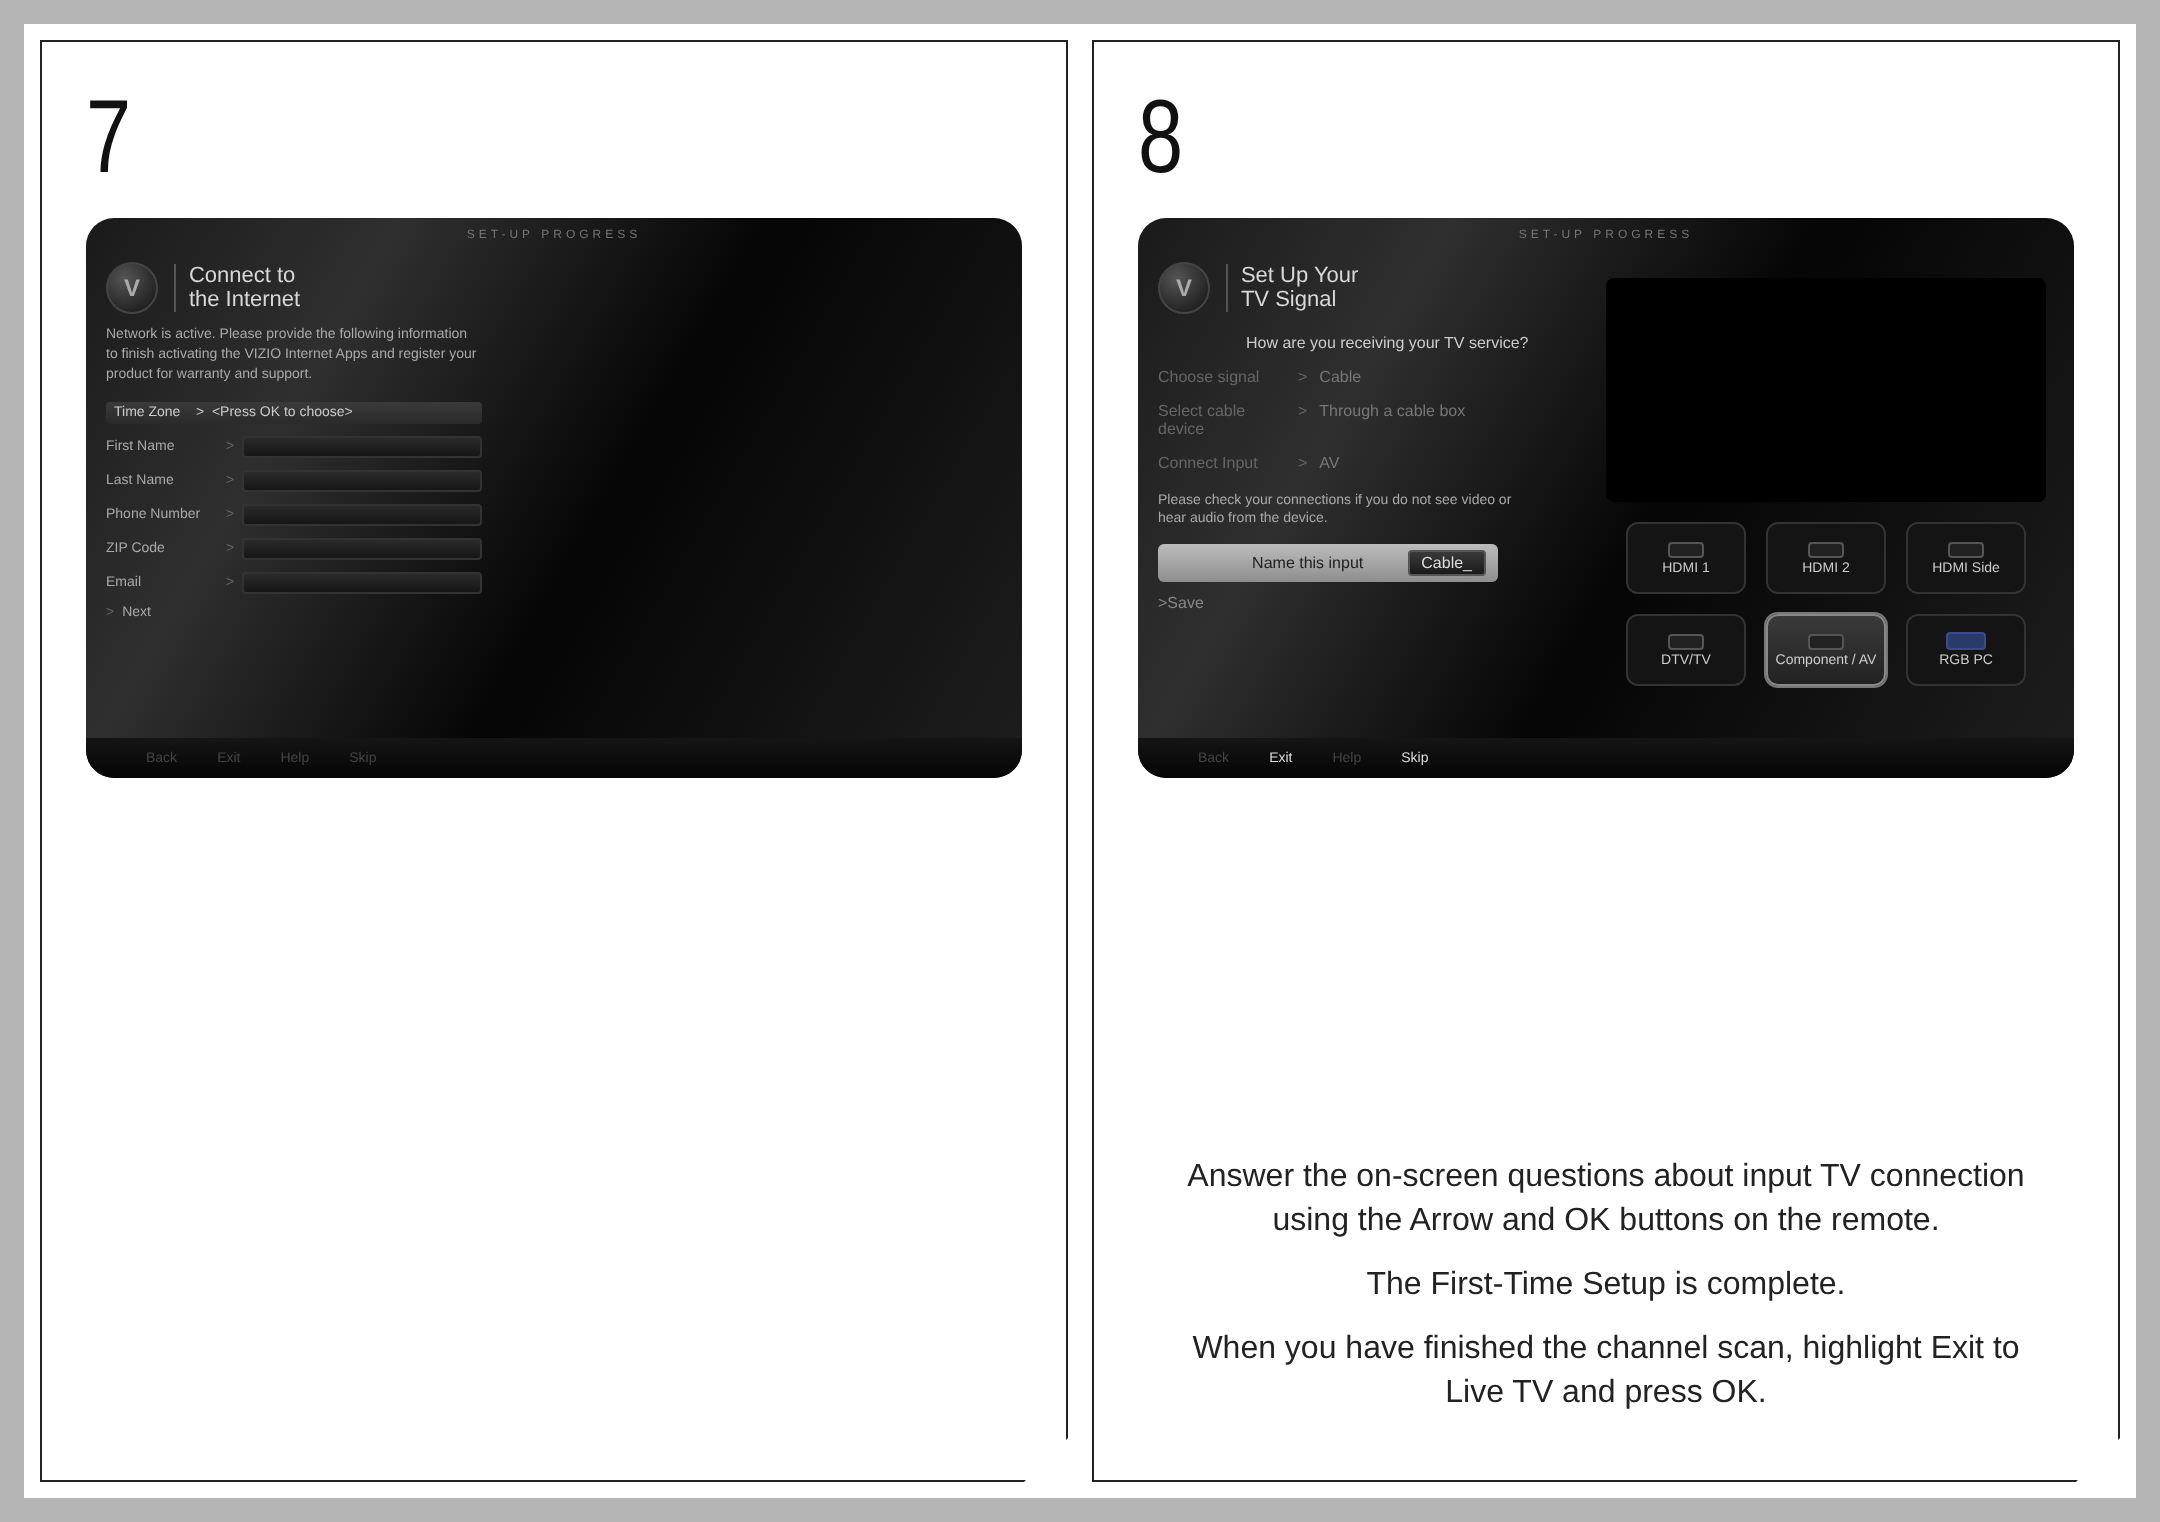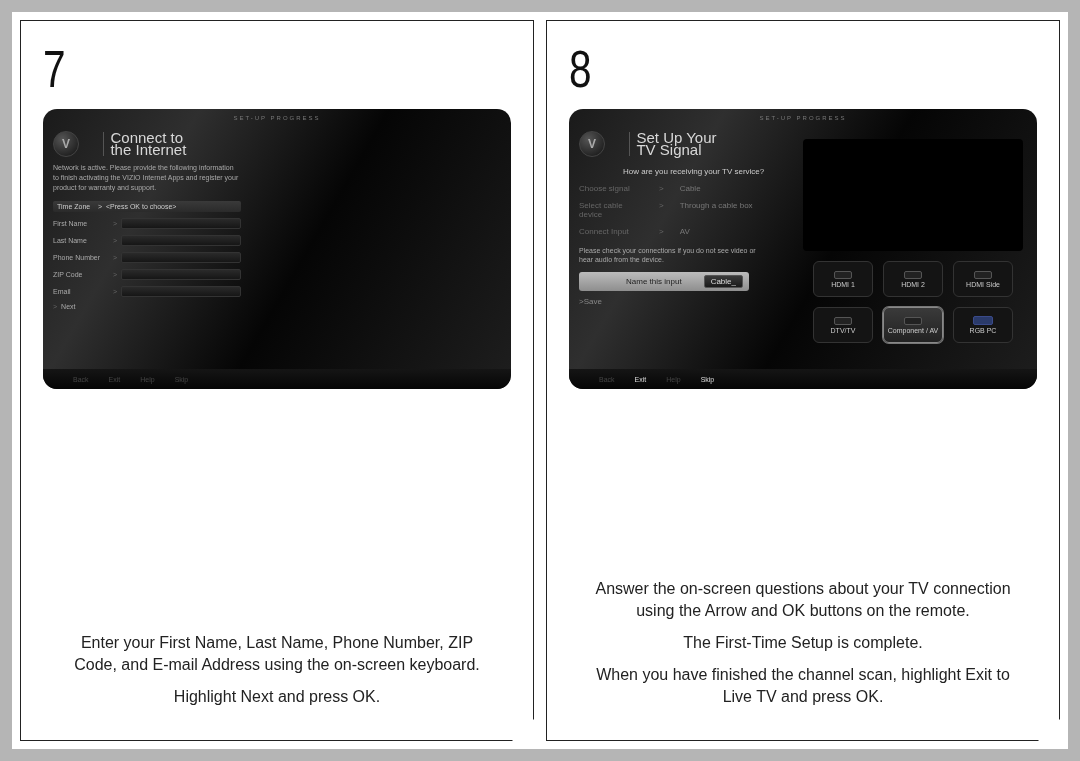--- a/index.html
+++ b/index.html
@@ -69,25 +69,25 @@
     width: 26px; height: 26px; border-radius: 50%;
     background: radial-gradient(circle at 35% 30%, #555, #111);
     display: inline-flex; align-items: center; justify-content: center;
     color: #aaa; font-size: 12px; font-weight: bold;
     vertical-align: middle;
     border: 1px solid #444;
   }
   .panel-title {
     display: inline-block;
     vertical-align: middle;
-    margin-left: 20px;
+    margin-left: 4px;
     border-left: 1px solid #555;
     padding-left: 6px;
     color: #d8d8d8;
-    font-size: 15px;
+    font-size: 11px;
     line-height: 12px;
   }
   .panel-desc {
     font-size: 7px;
     color: #aaa;
     line-height: 10px;
     margin-top: 6px;
   }
   .form-row {
     display: flex;
@@ -121,21 +121,21 @@
     display: flex;
     gap: 20px;
     align-items: center;
     padding-left: 30px;
     font-size: 7px;
     color: #444;
   }
   
   .sig-question { font-size: 8px; color: #ccc; margin-top: 10px; padding-left: 44px; }
   .opt-row {
-    display: flex; font-size: 8px; color: #666; margin-top: 8px; gap: 16px;
+    display: flex; font-size: 8px; color: #666; margin-top: 8px; gap: 6px;
   }
   .opt-row .olabel { width: 64px; }
   .opt-row .oval { color: #777; }
   .check-note { font-size: 7px; color: #aaa; line-height: 9px; margin-top: 10px; }
   .name-input-row {
     background: linear-gradient(#bcbcbc,#8e8e8e);
     border-radius: 3px;
     display: flex; align-items: center;
     font-size: 8px; color: #222;
     margin-top: 8px; padding: 3px 6px; gap: 22px;
@@ -254,26 +254,20 @@
         </div>
       </div>
       <div class="bottom-bar">
         <span>Back</span>
         <span>Exit</span>
         <span>Help</span>
         <span>Skip</span>
       </div>
     </div>
 
-    <div class="instructions">
-      <p>Enter your First Name, Last Name, Phone Number, ZIP Code, and E-mail Address using the on-screen keyboard.</p>
-      <p>
-        <span>Highlight </span><b>Next</b><span> and press </span><b>OK</b><span>.</span>
-      </p>
-    </div>
   </div>
 
   <div class="card">
     <div class="step-num">8</div>
 
     <div class="screenshot">
       <div class="setup-header-bar">SET-UP PROGRESS</div>
 
       <div class="left-panel">
         <span class="v-logo">V</span>
@@ -340,21 +334,21 @@
       <div class="bottom-bar">
         <span style="color:#444">Back</span>
         <span style="color:#ddd">Exit</span>
         <span style="color:#444">Help</span>
         <span style="color:#ddd">Skip</span>
       </div>
     </div>
 
     <div class="instructions">
       <p>
-        <span>Answer the on-screen questions about your TV connection using the </span><b>Arrow</b><span> and </span><b>OK</b><span> buttons on the remote.</span>
+        <span>Answer the on-screen questions about input TV connection using the </span><b>Arrow</b><span> and </span><b>OK</b><span> buttons on the remote.</span>
       </p>
       <p>The First-Time Setup is complete.</p>
       <p>
         <span>When you have finished the channel scan, highlight </span><b>Exit to Live TV</b><span> and press </span><b>OK</b><span>.</span>
       </p>
     </div>
   </div>
 
 </div>
 

